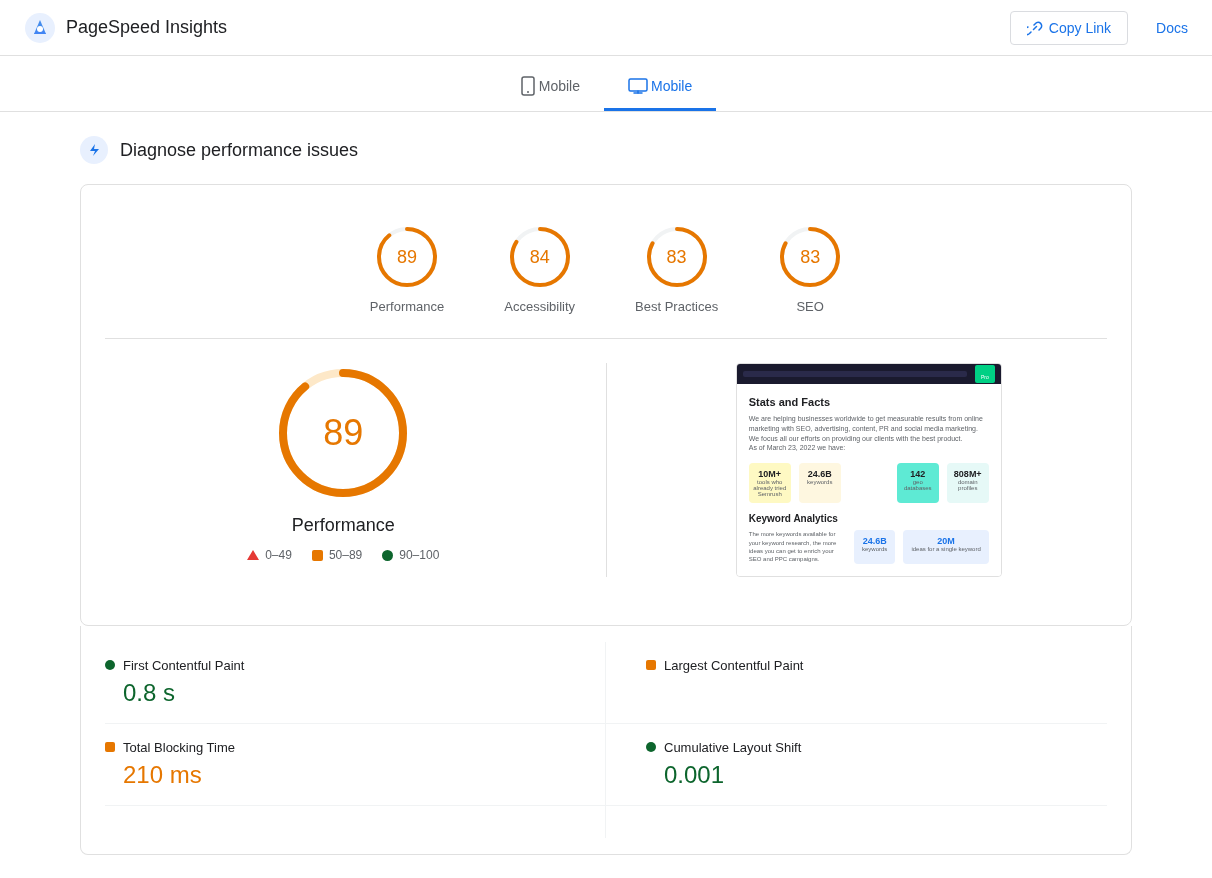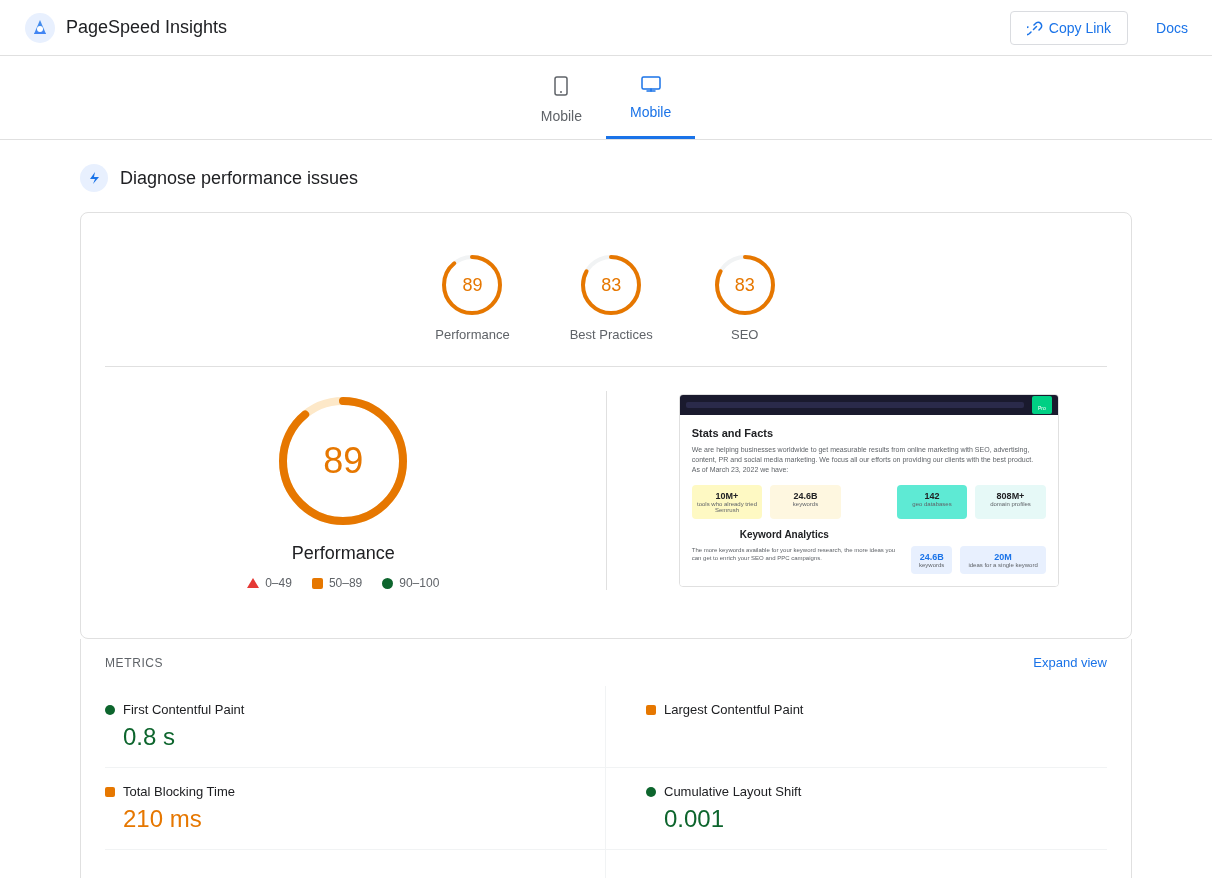--- a/index.html
+++ b/index.html
@@ -55,27 +55,26 @@
     
     .tabs-container {
       display: flex;
       justify-content: center;
       padding: 8px 0 0;
       border-bottom: 1px solid #e0e0e0;
     }
     .tab {
       display: flex;
       align-items: center;
-      gap: 12px;
+      gap: 3px;
       padding: 12px 24px;
       cursor: pointer;
       font-size: 14px;
       color: #5f6368;
       border-bottom: 3px solid transparent;
-      flex-direction: column;
     }
     .tab.active {
       color: #1a73e8;
       border-bottom: 3px solid #1a73e8;
     }
 
     
     .main-content {
       padding: 24px;
       max-width: 1100px;
@@ -212,21 +211,21 @@
 
     
     .perf-right {
       flex: 1;
       padding-left: 24px;
       display: flex;
       align-items: center;
       justify-content: center;
     }
     .screenshot-mock {
-      width: 380px;
+      width: 266px;
       border: 1px solid #e0e0e0;
       border-radius: 4px;
       overflow: hidden;
     }
     .screenshot-navbar {
       background: #1a1a2e;
       height: 20px;
       display: flex;
       align-items: center;
       padding: 0 6px;
@@ -271,21 +270,20 @@
     }
     .stat-lbl {
       font-size: 6px;
       color: #5f6368;
     }
     .screenshot-section-title {
       font-size: 10px;
       font-weight: 600;
       color: #202124;
       margin-bottom: 6px;
-      margin-left: 48px;
     }
     .screenshot-kw-row {
       display: flex;
       gap: 8px;
     }
     .kw-box {
       background: #e8f0fe;
       border-radius: 4px;
       padding: 6px 8px;
       text-align: center;
@@ -421,20 +419,30 @@
         <div class="score-circle">
           <svg width="64" height="64" viewBox="0 0 64 64">
             <circle cx="32" cy="32" r="28" fill="none" stroke="#f1f3f4" stroke-width="4"></circle>
             <circle cx="32" cy="32" r="28" fill="none" stroke="#e67700" stroke-width="4" stroke-dasharray="175.9" stroke-dashoffset="19.4" stroke-linecap="round"></circle>
           </svg>
           <span class="score-number orange">89</span>
         </div>
         <span class="score-label">Performance</span>
       </div>
 
+      <div class="score-item">
+        <div class="score-circle">
+          <svg width="64" height="64" viewBox="0 0 64 64">
+            <circle cx="32" cy="32" r="28" fill="none" stroke="#f1f3f4" stroke-width="4"></circle>
+            <circle cx="32" cy="32" r="28" fill="none" stroke="#e67700" stroke-width="4" stroke-dasharray="175.9" stroke-dashoffset="28.2" stroke-linecap="round"></circle>
+          </svg>
+          <span class="score-number orange">84</span>
+        </div>
+        <span class="score-label">Accessibility</span>
+      </div>
 
       <div class="score-item">
         <div class="score-circle">
           <svg width="64" height="64" viewBox="0 0 64 64">
             <circle cx="32" cy="32" r="28" fill="none" stroke="#f1f3f4" stroke-width="4"></circle>
             <circle cx="32" cy="32" r="28" fill="none" stroke="#e67700" stroke-width="4" stroke-dasharray="175.9" stroke-dashoffset="29.9" stroke-linecap="round"></circle>
           </svg>
           <span class="score-number orange">83</span>
         </div>
         <span class="score-label">Best Practices</span>
@@ -526,24 +534,20 @@
                 <div class="kw-lbl">ideas for a single keyword</div>
               </div>
             </div>
           </div>
         </div>
       </div>
     </div>
   </div>
 
   <div class="metrics-section">
-    <div class="metrics-header">
-      <span class="metrics-title">METRICS</span>
-      <span class="expand-view">Expand view</span>
-    </div>
     <div class="metrics-grid">
 
       <div class="metric-item">
         <div class="metric-header-row">
           <div class="metric-dot metric-dot-green"></div>
           <span class="metric-name">First Contentful Paint</span>
         </div>
         <div class="metric-value metric-value-green">0.8 s</div>
       </div>
 

